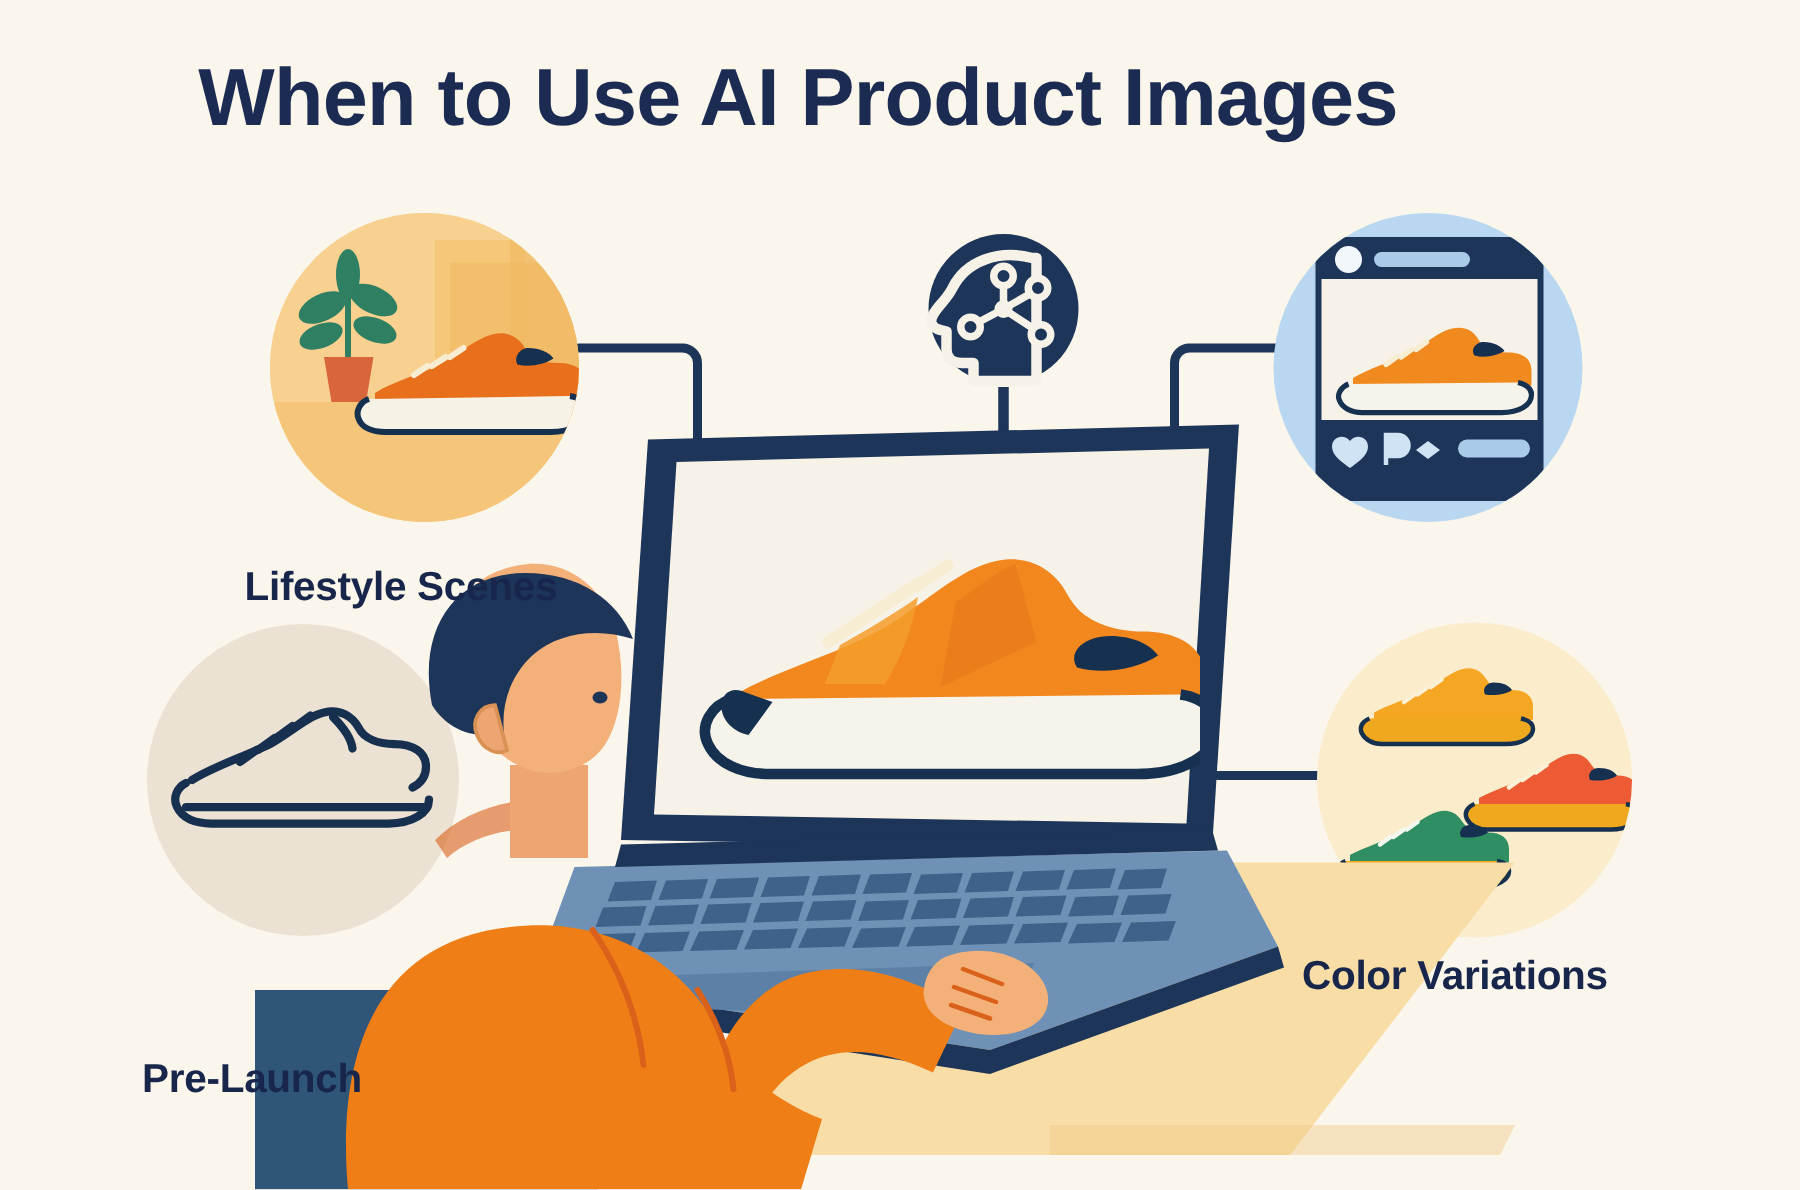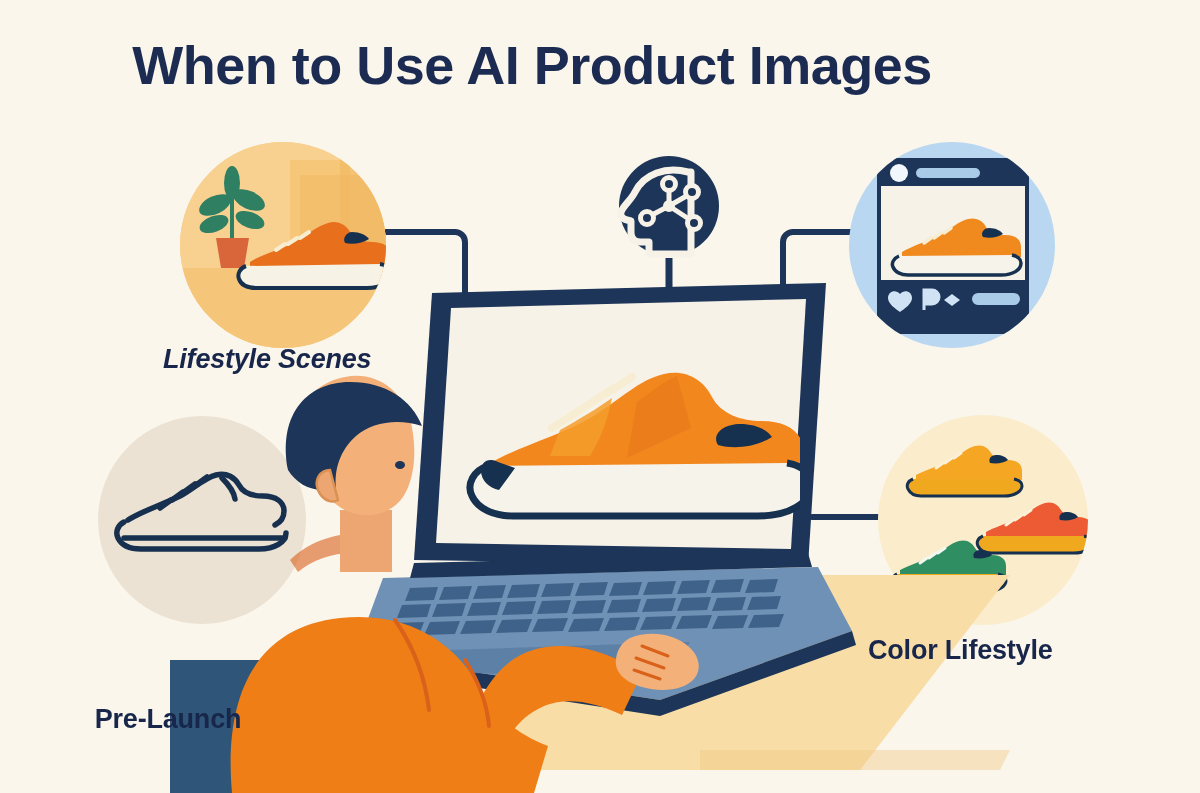--- a/index.html
+++ b/index.html
@@ -30,21 +30,21 @@
     position: absolute;
     left: 0; right: 0;
     top: 34px;
     text-align: center;
     color: #1b2b52;
     font-family: "Liberation Sans", sans-serif;
     font-weight: bold;
     font-size: 54px;
     letter-spacing: -0.5px;
   }
-  #lbl-lifestyle { left: 163px; top: 342px; font-style: italic; }
+  #lbl-lifestyle { left: 163px; top: 374px; }
   #lbl-ad        { left: 856px; top: 355px; }
   #lbl-color     { left: 868px; top: 633px; }
   #lbl-prelaunch { left: 68px;  top: 633px; text-align: center; width: 200px;}
 </style>
 </head>
 <body style="background: rgb(250, 246, 236);">
 
 <div id="stage" style="background: rgb(250, 246, 236);">
 
   <div id="title">When to Use AI Product Images</div>
@@ -261,19 +261,19 @@
         <circle cx="669" cy="206" r="6" fill="#f7f2e7" stroke="none"></circle>
         <circle cx="669" cy="184" r="6.5"></circle>
         <circle cx="692" cy="192" r="6.5"></circle>
         <circle cx="694" cy="223" r="6.5"></circle>
         <circle cx="647" cy="218" r="6.5"></circle>
       </g>
     </g>
   </svg>
 
   <div class="label" id="lbl-lifestyle">Lifestyle Scenes</div>
-  <div class="label" id="lbl-color">Color Lifestyle</div>
+  <div class="label" id="lbl-color">Color Variations</div>
   <div class="label" id="lbl-prelaunch">
     <div>Pre-Launch</div>
     
   </div>
 
 </div>
 
 </body></html>

